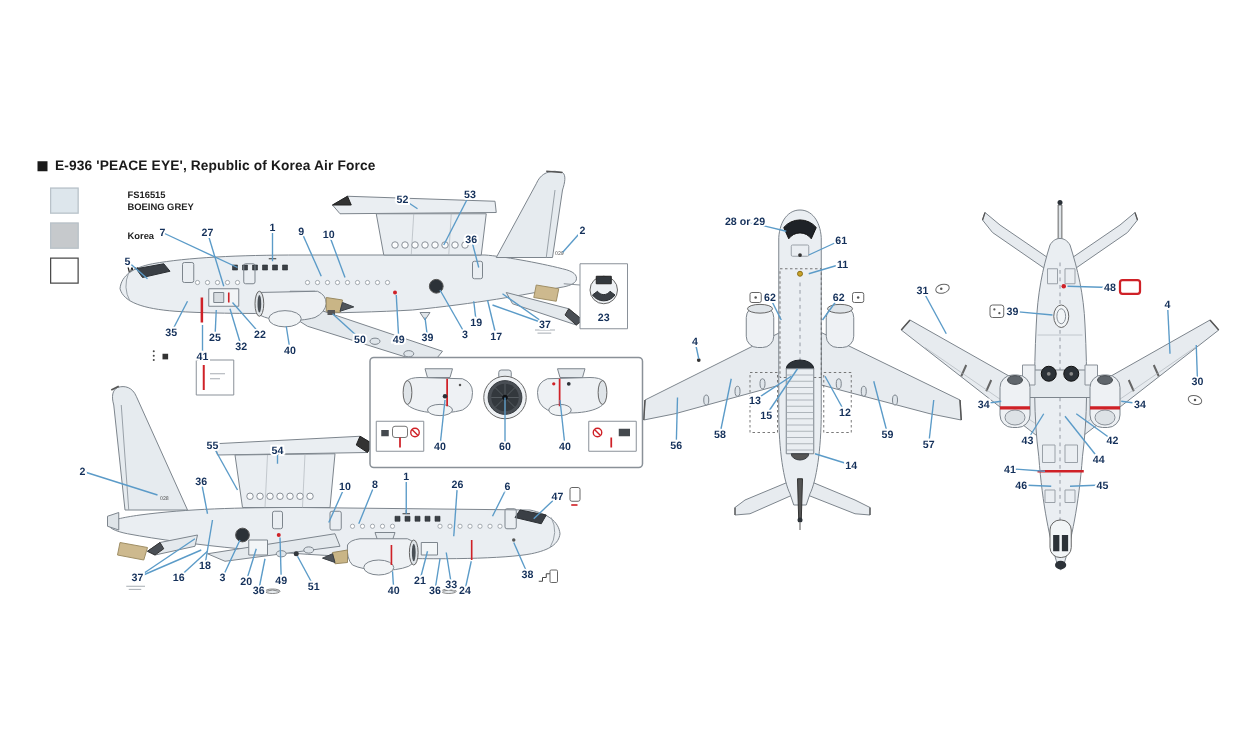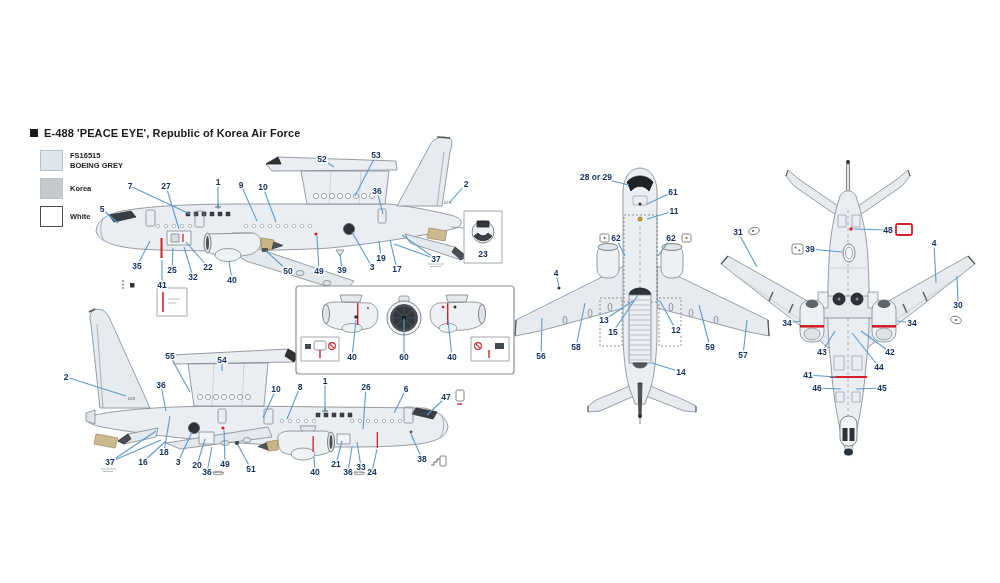--- a/index.html
+++ b/index.html
@@ -3,33 +3,33 @@
 <meta charset="utf-8">
 <style>
   html,body{margin:0;padding:0;background:#ffffff;}
   #sheet{position:relative;width:1000px;height:583px;background:#ffffff;overflow:hidden;
          font-family:"Liberation Sans", sans-serif;}
   #art{position:absolute;left:0;top:0;}
   .hdr{position:absolute;left:30px;top:127px;display:flex;align-items:center;gap:6px;}
   .hdr .sq{width:8px;height:8px;background:#1a1a1a;}
   .hdr .t{font-size:11px;font-weight:bold;color:#1a1a1a;letter-spacing:0.1px;}
   .legend{position:absolute;left:40px;top:150px;}
-  .lrow{display:flex;align-items:center;margin-bottom:7px;}
+  .lrow{display:flex;align-items:center;margin-bottom:7px;gap:32px;}
   .lsw{width:21px;height:19px;margin-right:7px;border:1px solid #b9c2c9;}
   .lsw.w{border:1px solid #4a4a4a;}
   .ltxt{font-size:7.5px;font-weight:bold;color:#222;line-height:1.25;}
 </style>
 </head>
 <body>
 
 <div id="sheet">
 
   <div class="hdr">
     <span class="sq"></span>
-    <span class="t">E-488 'PEACE EYE', Republic of Korea Air Force</span>
+    <span class="t">E-936 'PEACE EYE', Republic of Korea Air Force</span>
   </div>
 
   <div class="legend">
     <div class="lrow">
       <span class="lsw" style="background: rgb(221, 230, 236);"></span>
       <span class="ltxt">
         <span>FS16515</span><br>
         <span>BOEING GREY</span>
       </span>
     </div>

